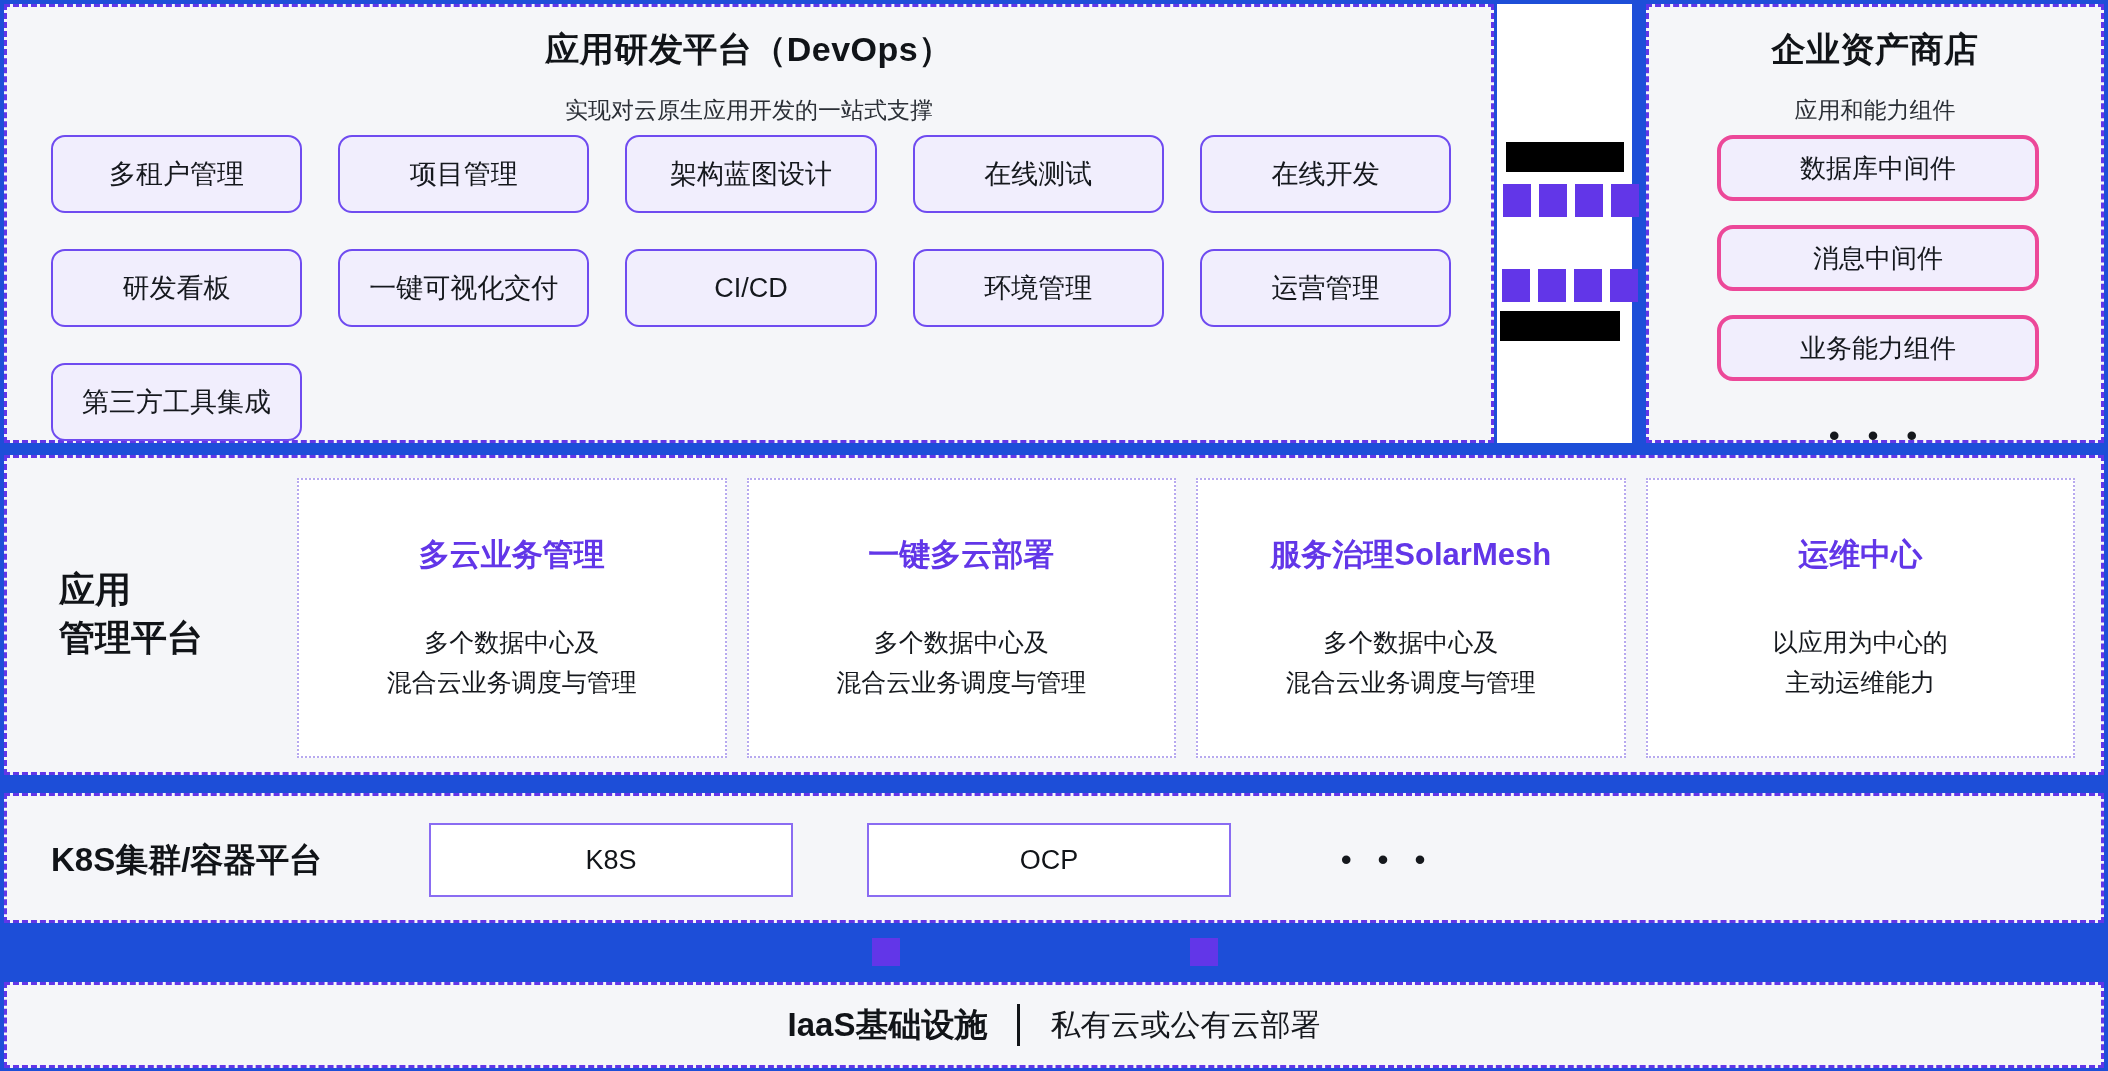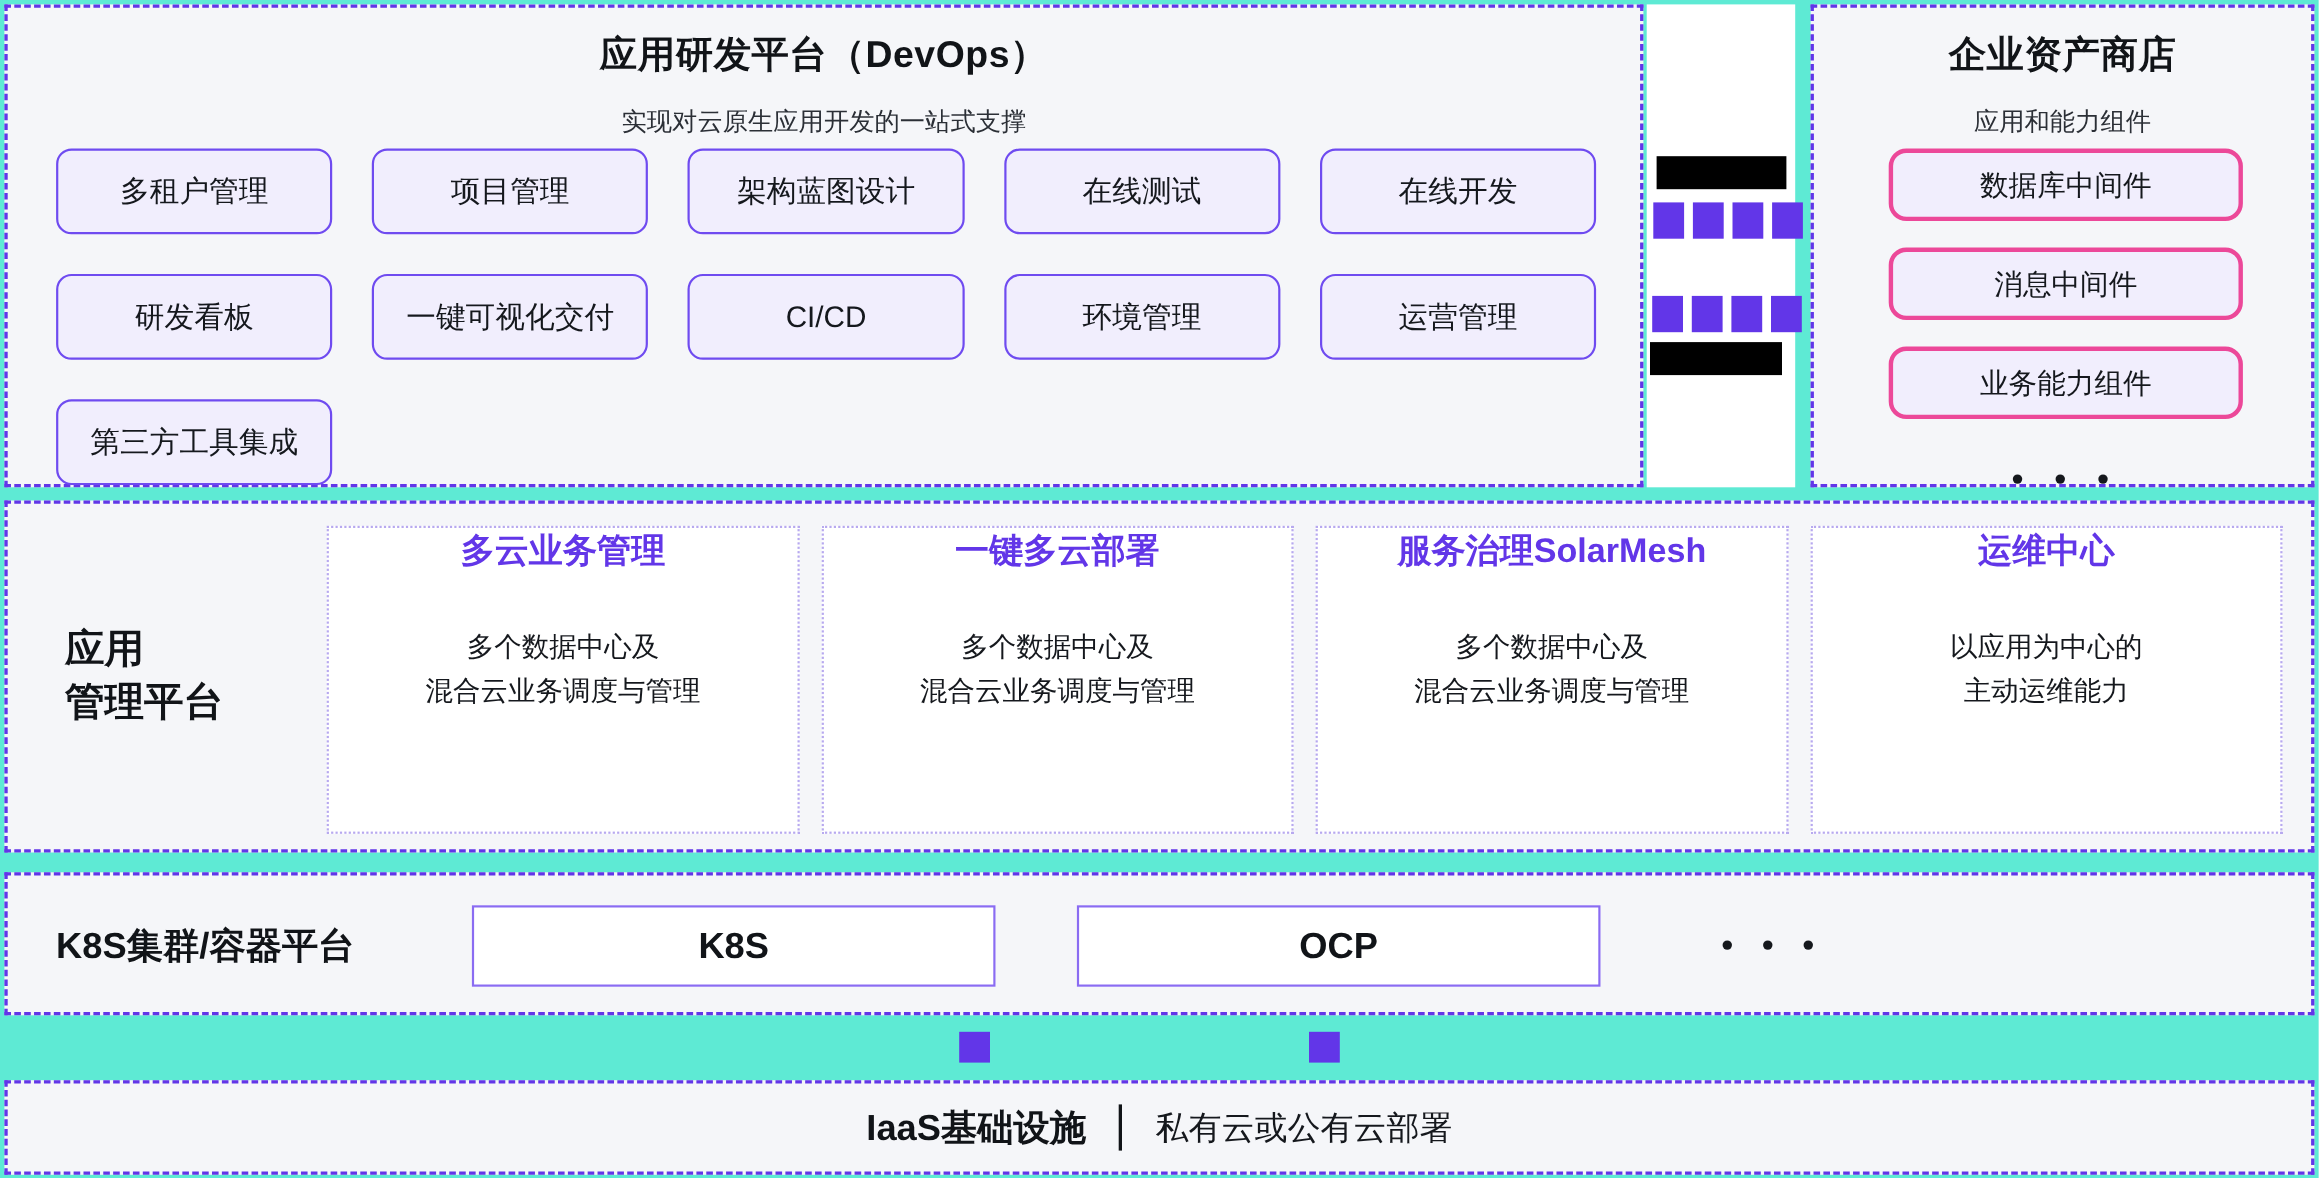--- a/index.html
+++ b/index.html
@@ -2,21 +2,21 @@
 <html><head>
 <meta charset="utf-8">
 <style>
   * { box-sizing: border-box; margin: 0; padding: 0; }
   html, body {
     width: 2108px; height: 1071px;
     background: #ffffff;
     font-family: "Liberation Sans", "DejaVu Sans", sans-serif;
     overflow: hidden;
   }
-  .stage { position: relative; width: 2108px; height: 1071px; background:#5eead4; }
+  .stage { position: relative; width: 2108px; height: 1071px; background:#1d4ed8; }
 
   
   .panel {
     position: absolute;
     background: #f5f6f9;
     border: 3px dashed #6236e8;
   }
 
   
   #devops-panel { left: 4px; top: 4px; width: 1490px; height: 439px; }
@@ -106,21 +106,21 @@
     left: 290px; top: 20px;
     width: 1778px; height: 280px;
     display: grid;
     grid-template-columns: repeat(4, 1fr);
     column-gap: 20px;
   }
   .mgmt-card {
     background: #ffffff;
     border: 2px dotted #b7a9ef;
     display: flex; flex-direction: column;
-    align-items: center; 
+    align-items: center; justify-content: center;
   }
   .mgmt-card-title {
     font-size: 31px; font-weight: bold;
     color: #6236e8;
     margin-bottom: 46px;
     white-space: nowrap;
   }
   .mgmt-card-desc {
     font-size: 25px; color: #15181d;
     line-height: 1.6; text-align: center;
@@ -129,25 +129,25 @@
 
   
   #k8s-panel { left: 4px; top: 793px; width: 2100px; height: 130px; }
   #k8s-label {
     position: absolute; left: 44px; top: 42px;
     font-size: 33px; font-weight: bold; color: #111418;
     white-space: nowrap;
   }
   .k8s-boxes { position: absolute; left: 422px; top: 27px; display: flex; align-items: center; gap: 74px; }
   .k8s-box {
-    width: 476px; height: 74px;
+    width: 364px; height: 74px;
     background: #ffffff;
     border: 2px solid #8a6cf2;
     display: flex; align-items: center; justify-content: center;
-    font-size: 33px; font-weight: bold; color: #111418;
+    font-size: 27px; font-weight: normal; color: #111418;
   }
   .k8s-dots { font-size: 30px; font-weight: bold; letter-spacing: 9px; color: #15181d; margin-left: 36px; }
 
   
   .connector { position: absolute; width: 28px; height: 28px; background: #6236e8; }
   #conn-1 { left: 872px; top: 938px; }
   #conn-2 { left: 1190px; top: 938px; }
 
   
   #iaas-panel { left: 4px; top: 982px; width: 2100px; height: 86px; overflow: hidden; }

